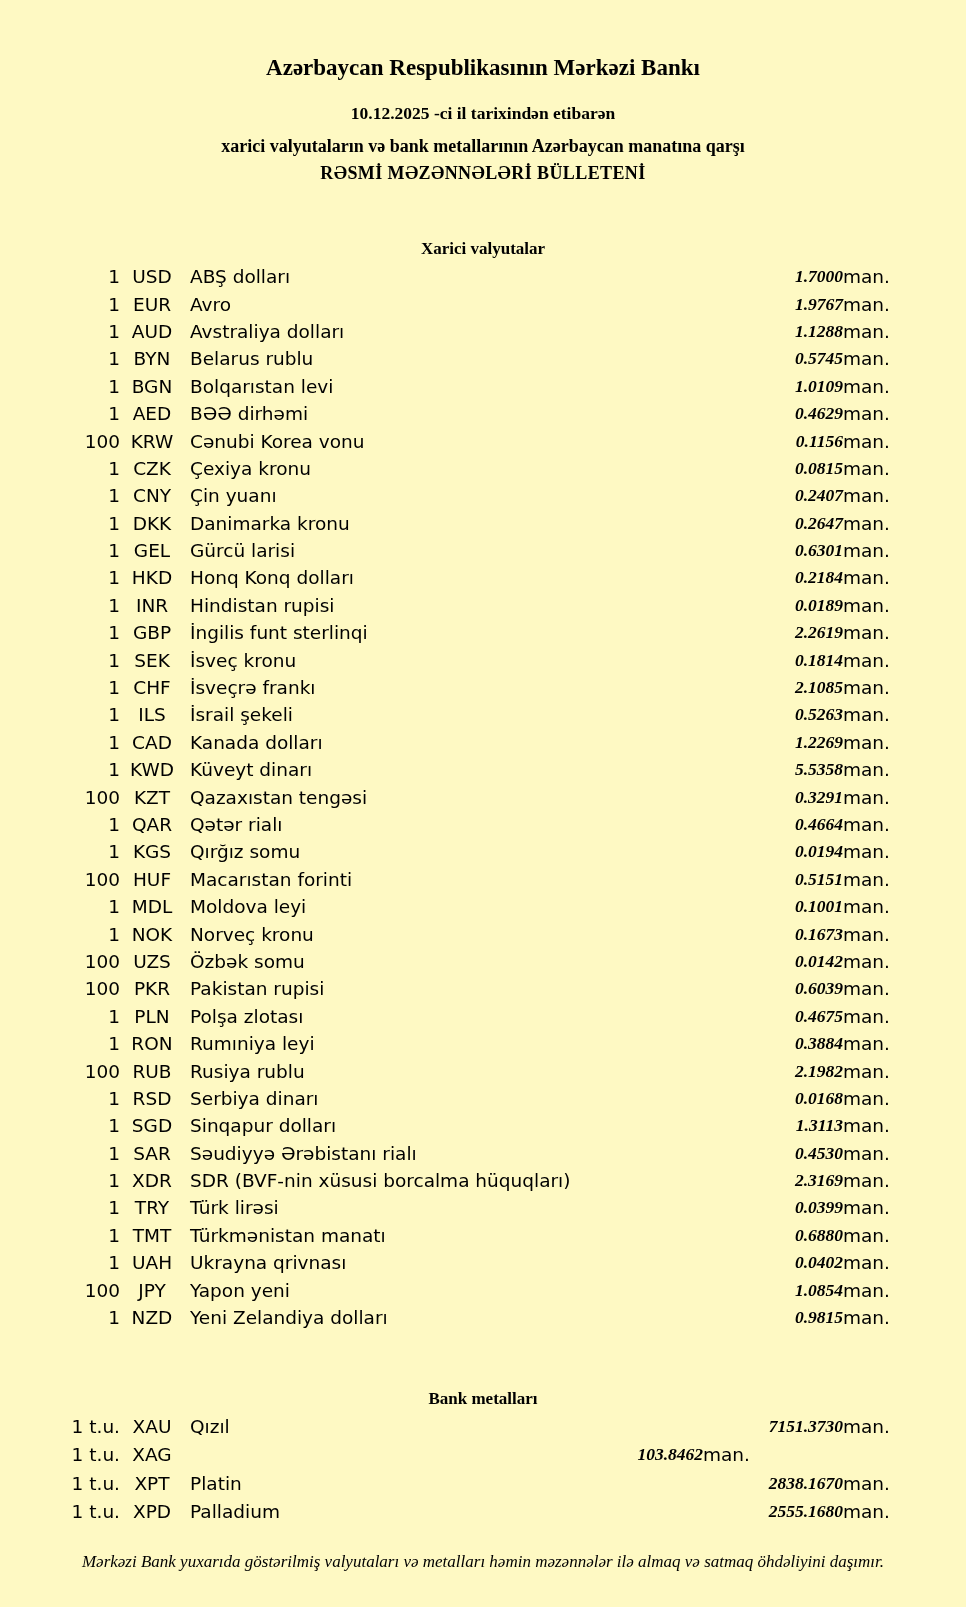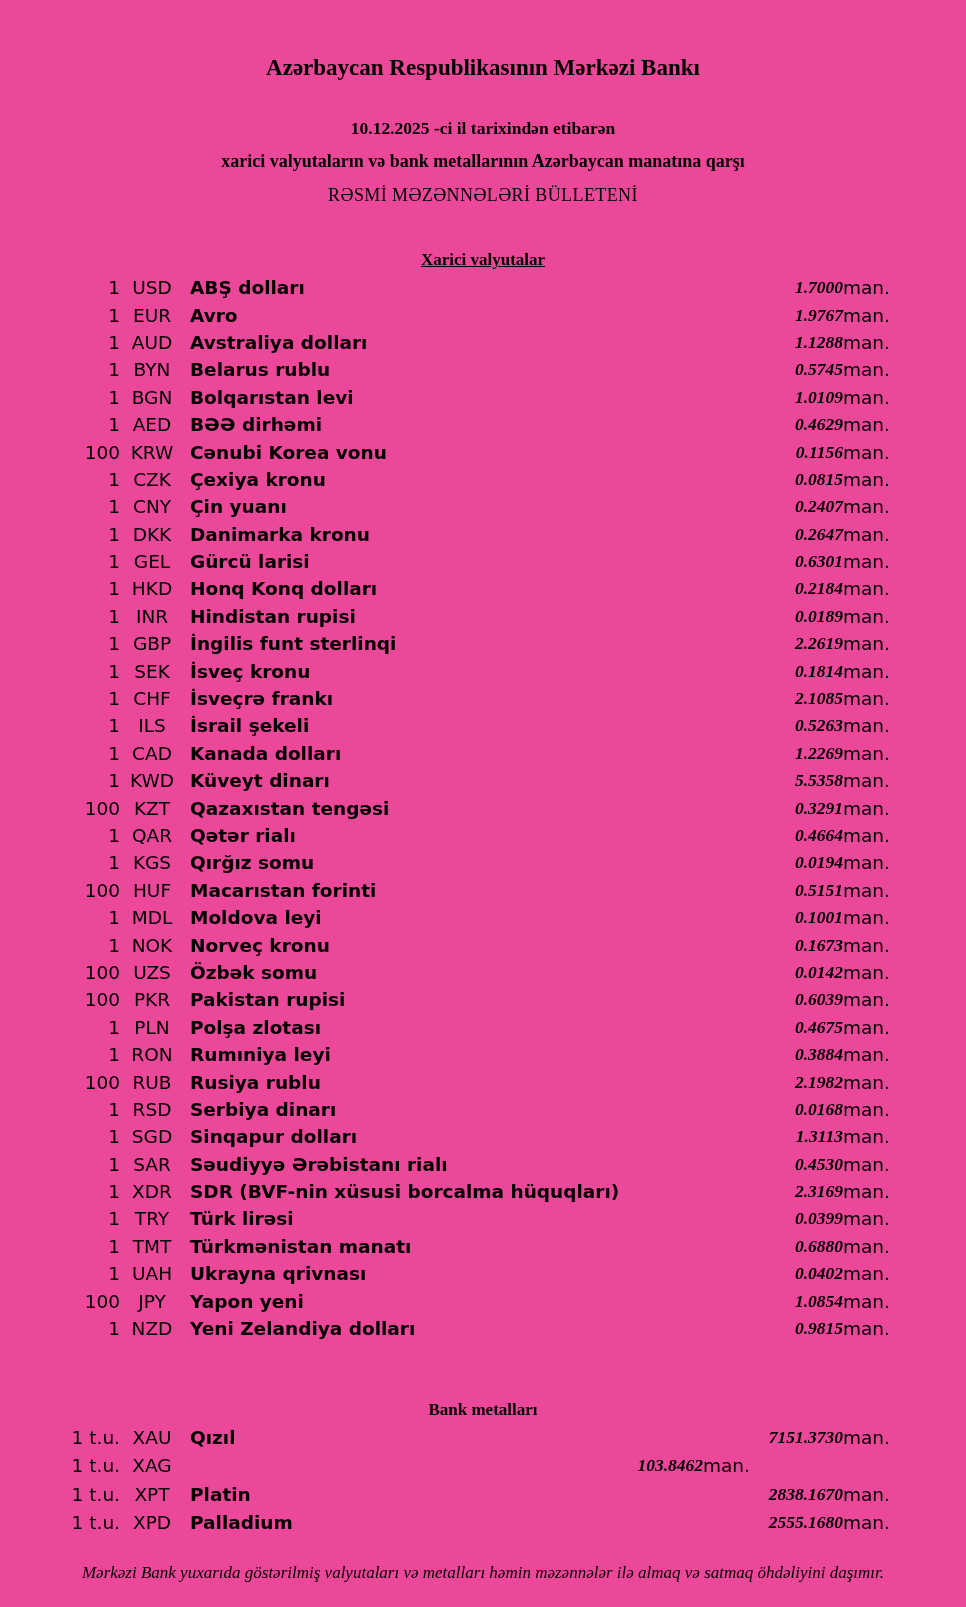--- a/index.html
+++ b/index.html
@@ -1,65 +1,65 @@
 <!DOCTYPE html>
 <html><head>
 <meta charset="utf-8">
 <style>
   html, body { margin: 0; padding: 0; background: #ffffff; }
   .page {
     position: relative;
     width: 966px;
     height: 1607px;
-    background: #ec4899;
+    background: #fef9c3;
     color: #000000;
     overflow: hidden;
     font-family: "Liberation Serif", serif;
   }
   .title {
     padding-top: 55px;
     text-align: center;
     font-family: "Liberation Serif", serif;
     font-weight: bold;
     font-size: 23px;
     line-height: 26px;
   }
   .date-line {
-    margin-top: 36px;
+    margin-top: 21px;
     text-align: center;
     font-family: "Liberation Serif", serif;
     font-weight: bold;
     font-size: 17.5px;
     line-height: 22px;
   }
   .sub-line {
     margin-top: 11px;
     text-align: center;
     font-family: "Liberation Serif", serif;
     font-weight: bold;
     font-size: 18px;
     line-height: 22px;
   }
   .bulletin-line {
-    margin-top: 12px;
-    text-align: center;
-    font-family: "Liberation Serif", serif;
-    font-weight: normal;
+    margin-top: 5px;
+    text-align: center;
+    font-family: "Liberation Serif", serif;
+    font-weight: bold;
     font-size: 18px;
     letter-spacing: 0.4px;
     line-height: 22px;
   }
   .section-title {
     text-align: center;
     font-family: "Liberation Serif", serif;
     font-weight: bold;
     font-size: 17px;
     line-height: 22px;
   }
-  .currencies-title { margin-top: 43px; text-decoration: underline; }
+  .currencies-title { margin-top: 54px; }
   .metals-title   { margin-top: 57px; }
   .rows { margin-top: 3px; }
   .rows.metals { margin-top: 2px; }
   .row {
     display: grid;
     grid-template-columns: 60px 64px 1fr 140px 54px;
     padding: 0 69px 0 60px;
     align-items: center;
   }
   .currencies .row { height: 27.4px; }
@@ -74,21 +74,20 @@
     text-align: center;
     font-family: "DejaVu Sans", sans-serif;
     font-size: 18.5px;
   }
   .cname {
     padding-left: 6px;
     font-family: "DejaVu Sans", sans-serif;
     font-size: 18.5px;
     white-space: nowrap;
     overflow: hidden;
-    font-weight: bold;
   }
   .rate {
     text-align: right;
     font-family: "Liberation Serif", serif;
     font-style: italic;
     font-weight: bold;
     font-size: 17.5px;
     white-space: nowrap;
   }
   .unit {

